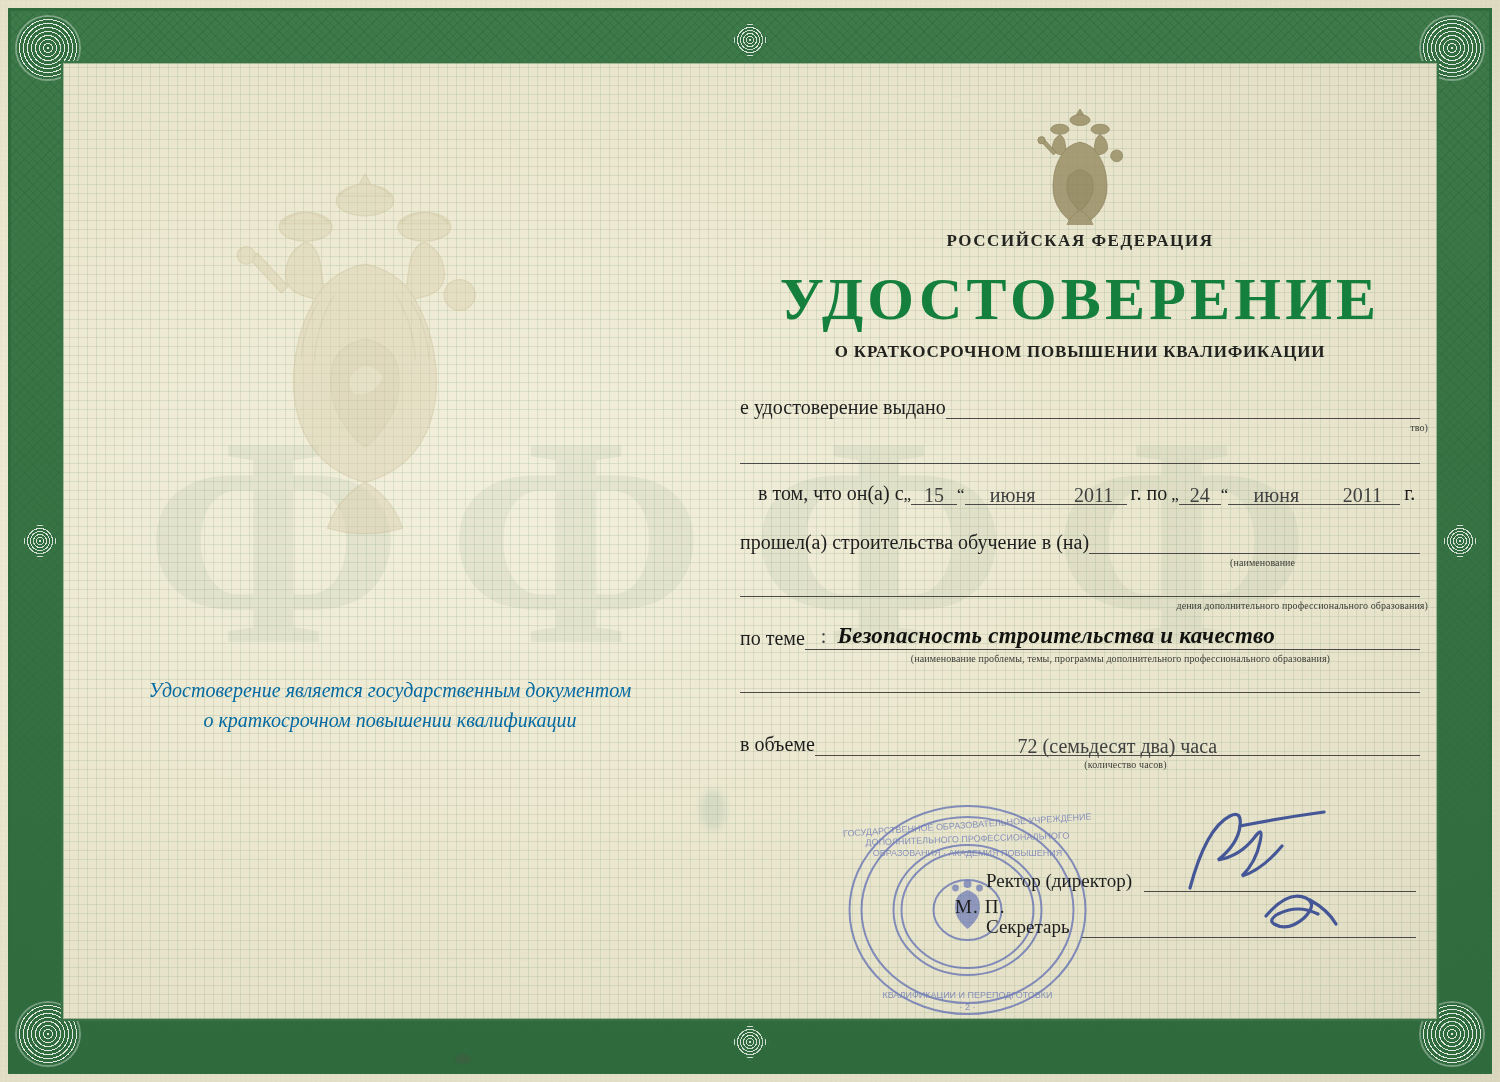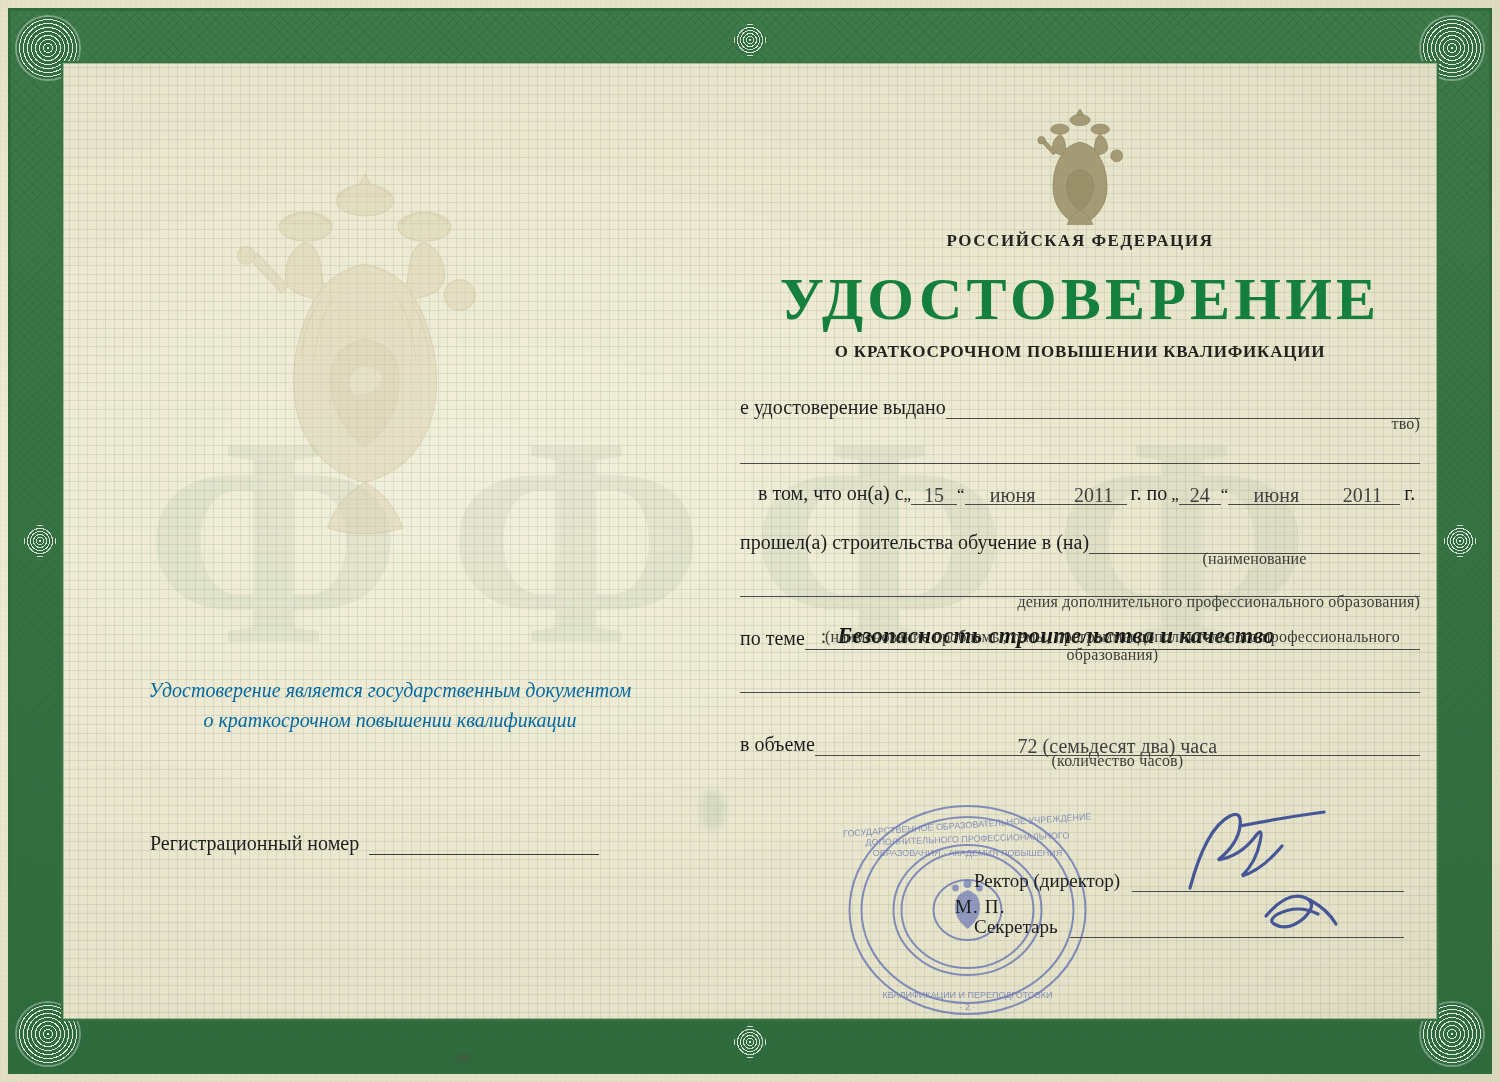--- a/index.html
+++ b/index.html
@@ -107,38 +107,38 @@
     margin:4px 0 8px;
   }
   .sub-title{
     text-align:center;font-size:17px;letter-spacing:.045em;font-weight:700;color:#22221e;
     margin-bottom:30px;
   }
   .line-row{position:relative;display:flex;align-items:flex-end;font-size:20px;color:#1d1d1d;margin-bottom:4px;}
   .fill{flex:1;border-bottom:1.3px solid #4a4a46;height:20px;position:relative;}
   .fill.tall{height:26px;}
   .hint{
-    position:absolute;width:100%;text-align:center;bottom:-15px;left:0;
-    font-size:16px;color:#3c3c38;letter-spacing:.01em;
+    position:absolute;width:100%;text-align:center;bottom:-15px;left:8px;
+    font-size:10px;color:#3c3c38;letter-spacing:.01em;
   }
   .hint.right{text-align:right;}
   .blank-line{border-bottom:1.3px solid #4a4a46;height:28px;margin-bottom:6px;}
   .val{
     font-family:"Liberation Serif", serif;
     font-size:20px;color:#404040;padding:0 6px 1px;
   }
   .topic{
     font-style:italic;font-weight:700;font-size:23px;color:#12120f;
     letter-spacing:.01em;
   }
   .quote{font-size:17px;vertical-align:top;}
 
   
   .sign-area{position:relative;margin-top:52px;height:215px;}
-  .sign-row{position:absolute;right:16px;display:flex;align-items:flex-end;gap:12px;font-size:19px;color:#1d1d1d;width:430px;}
+  .sign-row{position:absolute;right:4px;display:flex;align-items:flex-end;gap:12px;font-size:19px;color:#1d1d1d;width:430px;}
   .sign-row .fill{height:18px;}
   .mp{
     position:absolute;left:215px;top:88px;font-size:19px;color:#1d1d1d;letter-spacing:.06em;
   }
   .stamp{
     position:absolute;left:95px;top:-10px;width:265px;height:230px;opacity:.75;
   }
   .signature{
     position:absolute;right:40px;top:-12px;width:210px;height:160px;opacity:.85;
   }
@@ -198,24 +198,20 @@
 
         <path d="M150 290 q-26 16 -34 42 q34 10 68 0 q-8 -26 -34 -42z"></path>
       </g>
     </svg>
 
     <div class="left-note">
       <div>Удостоверение является государственным документом</div>
       <div>о краткосрочном повышении квалификации</div>
     </div>
 
-    <div class="reg-row">
-      <span>Регистрационный номер</span>
-      <span class="reg-line"></span>
-    </div>
   </div>
 
   <div class="right-pane">
 
     <svg class="emblem-small" viewBox="0 0 120 130">
       <g fill="#9a8f67" stroke="#7e744f" stroke-width=".8">
         <path d="M60 4 l5 8 h-10z"></path>
         <ellipse cx="60" cy="16" rx="11" ry="6"></ellipse>
         <ellipse cx="38" cy="26" rx="10" ry="5.5"></ellipse>
         <ellipse cx="82" cy="26" rx="10" ry="5.5"></ellipse>

